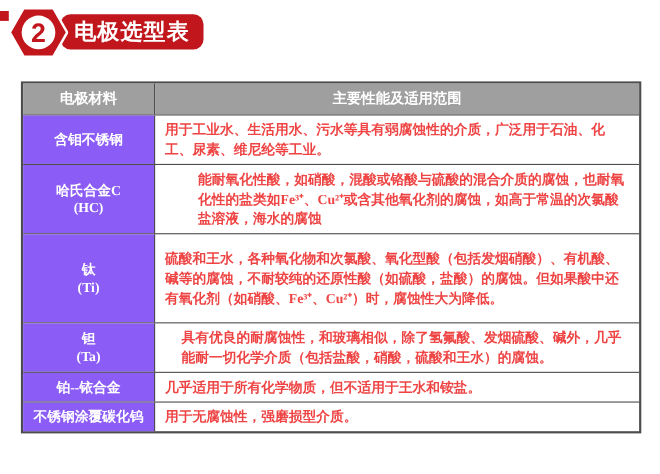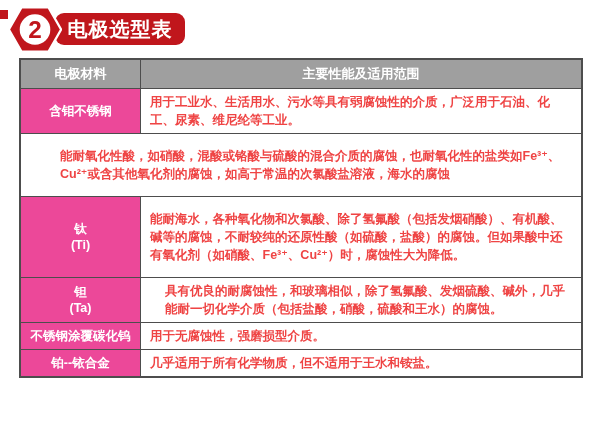--- a/index.html
+++ b/index.html
@@ -15,28 +15,28 @@
   .banner{
     position:absolute;left:55px;top:13px;width:130px;height:32px;
     background:#c0161c;border-radius:9px;z-index:1;
     display:flex;align-items:center;justify-content:center;
   }
   .banner span{
     color:#ffffff;font-weight:bold;font-size:20px;letter-spacing:1px;line-height:1;text-align:center;
   }
   
   .etable{
-    position:absolute;left:19px;top:58px;width:564px;
+    position:absolute;left:19px;top:74px;width:564px;
     border:2px solid #4d4d4d;background:#ffffff;
-    display:flex;flex-direction:column;box-sizing:border-box;
+    display:flex;flex-direction:column;box-sizing:border-box;font-family:Liberation Serif, serif;
   }
   .trow{display:flex;align-items:stretch;border-top:1px solid #4d4d4d;}
   .trow:first-child{border-top:none;}
   .cell-mat{
-    width:120px;min-width:120px;background:#ec4899;color:#ffffff;
+    width:120px;min-width:120px;background:#8b5cf6;color:#ffffff;
     border-right:1px solid #4d4d4d;
     display:flex;flex-direction:column;align-items:center;justify-content:center;
     text-align:center;font-weight:bold;font-size:12.5px;line-height:16px;
     padding:3px 2px;box-sizing:border-box;
   }
   .cell-mat span:empty{display:none;}
   .cell-desc{
     flex:1;color:#ef4444;font-size:12.5px;line-height:18px;
     padding:4px 9px;box-sizing:border-box;font-weight:bold;
     display:flex;align-items:center;
@@ -85,58 +85,62 @@
     <div class="cell-mat">
       <span>含钼不锈钢</span>
     </div>
     <div class="cell-desc">
       <span>用于工业水、生活用水、污水等具有弱腐蚀性的介质，广泛用于石油、化工、尿素、维尼纶等工业。</span>
     </div>
   </div>
 
 
   <div class="trow r3">
+    <div class="cell-mat">
+      <span>哈氏合金C</span>
+      <span>(HC)</span>
+    </div>
     <div class="cell-desc">
       <span>能耐氧化性酸，如硝酸，混酸或铬酸与硫酸的混合介质的腐蚀，也耐氧化性的盐类如Fe³⁺、Cu²⁺或含其他氧化剂的腐蚀，如高于常温的次氯酸盐溶液，海水的腐蚀</span>
     </div>
   </div>
 
   <div class="trow r4">
     <div class="cell-mat">
       <span>钛</span>
       <span>(Ti)</span>
     </div>
     <div class="cell-desc">
-      <span>能耐海水，各种氧化物和次氯酸、除了氢氟酸（包括发烟硝酸）、有机酸、碱等的腐蚀，不耐较纯的还原性酸（如硫酸，盐酸）的腐蚀。但如果酸中还有氧化剂（如硝酸、Fe³⁺、Cu²⁺）时，腐蚀性大为降低。</span>
+      <span>硫酸和王水，各种氧化物和次氯酸、氧化型酸（包括发烟硝酸）、有机酸、碱等的腐蚀，不耐较纯的还原性酸（如硫酸，盐酸）的腐蚀。但如果酸中还有氧化剂（如硝酸、Fe³⁺、Cu²⁺）时，腐蚀性大为降低。</span>
     </div>
   </div>
 
   <div class="trow r5">
     <div class="cell-mat">
       <span>钽</span>
       <span>(Ta)</span>
     </div>
     <div class="cell-desc">
       <span>具有优良的耐腐蚀性，和玻璃相似，除了氢氟酸、发烟硫酸、碱外，几乎能耐一切化学介质（包括盐酸，硝酸，硫酸和王水）的腐蚀。</span>
     </div>
   </div>
 
+  <div class="trow r7">
+    <div class="cell-mat">
+      <span>铂--铱合金</span>
+
+    </div>
+    <div class="cell-desc">
+      <span>几乎适用于所有化学物质，但不适用于王水和铵盐。</span>
+    </div>
+  </div>
+
   <div class="trow r6">
     <div class="cell-mat">
       <span>不锈钢涂覆碳化钨</span>
 
     </div>
     <div class="cell-desc">
       <span>用于无腐蚀性，强磨损型介质。</span>
     </div>
   </div>
 
-  <div class="trow r7">
-    <div class="cell-mat">
-      <span>铂--铱合金</span>
-
-    </div>
-    <div class="cell-desc">
-      <span>几乎适用于所有化学物质，但不适用于王水和铵盐。</span>
-    </div>
-  </div>
-
 </div>
 
 </body></html>

